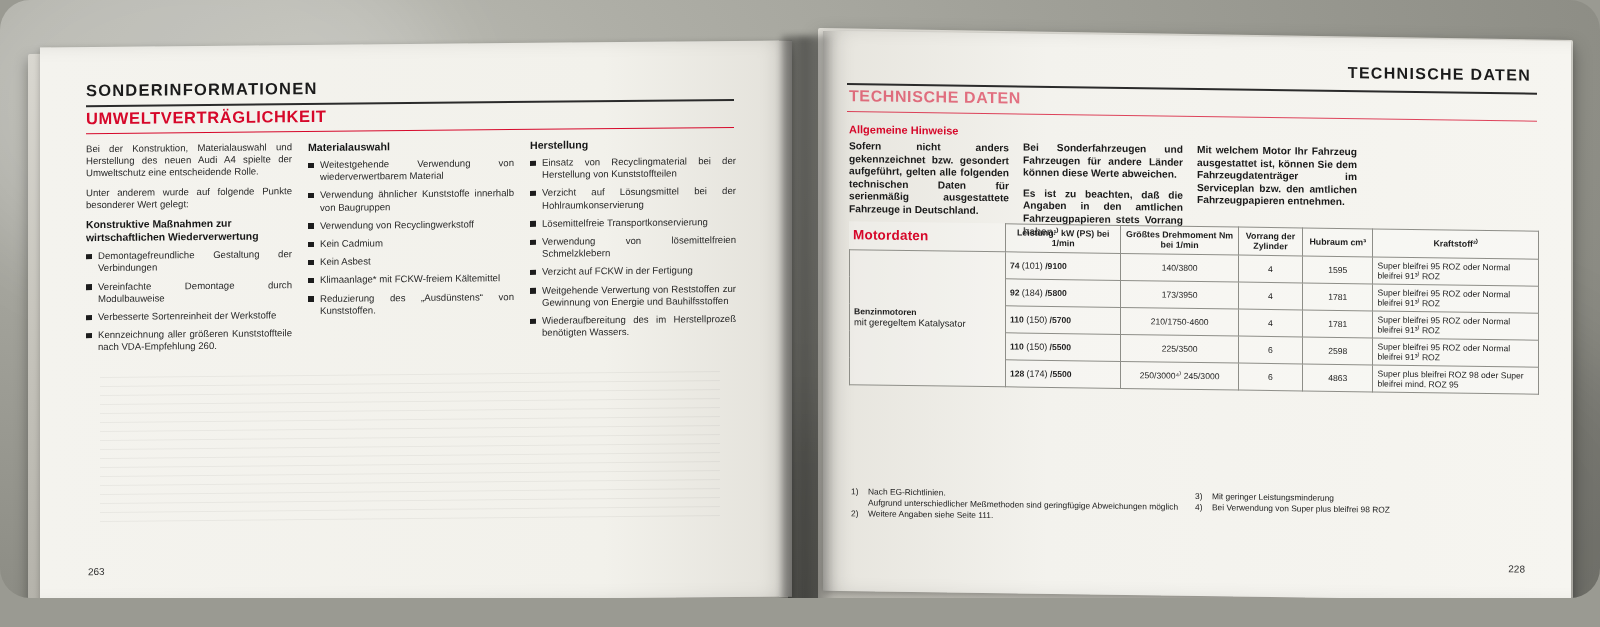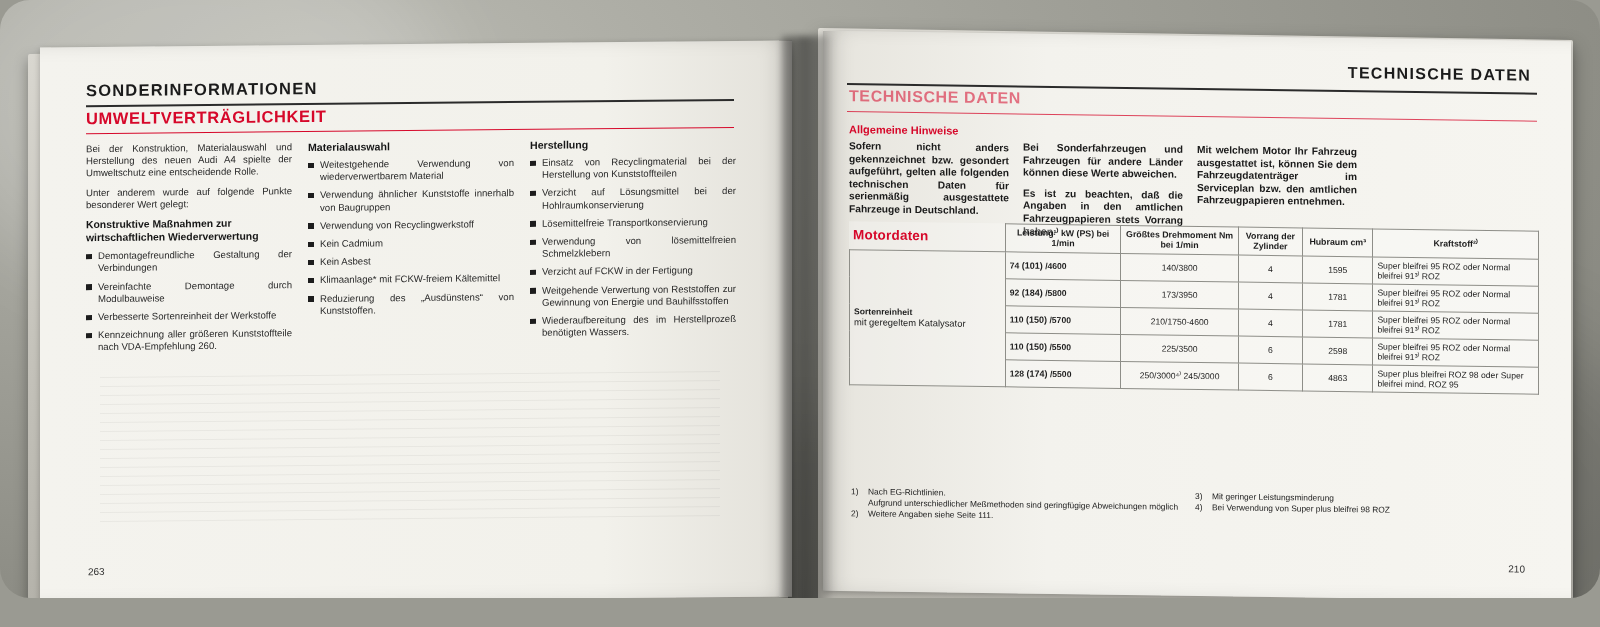--- a/index.html
+++ b/index.html
@@ -108,21 +108,21 @@
   }
   table.spec{border-collapse:collapse;width:690px;background:rgba(255,255,255,.25);}
   table.spec th, table.spec td{
     border:1px solid #8e8e88;font-size:8.6px;color:#1d1d1d;padding:3px 4px;vertical-align:middle;
   }
   table.spec th{font-weight:bold;text-align:center;line-height:10.4px;font-size:8.8px;}
   .c-head-blank{border:none !important;background:transparent;}
   .cat{font-size:11px;font-weight:bold;color:#1a1a1a;}
   .cat small{display:block;font-weight:normal;font-size:9.4px;line-height:11.4px;color:#222;}
   .pw{font-size:10.6px;font-weight:bold;text-align:left;white-space:nowrap;}
-  .pw em{font-style:normal;font-weight:bold;font-size:9px;}
+  .pw em{font-style:normal;font-weight:normal;font-size:9px;}
   .ctr{text-align:center;}
   .fuel{font-size:8.4px;line-height:10px;}
 
   .fn{position:absolute;font-size:8.4px;line-height:10.2px;color:#222;}
   .fn-l{left:28px;top:455px;width:330px;}
   .fn-r{left:372px;top:455px;width:330px;}
   .fn-row{display:flex;gap:5px;margin-bottom:1px;}
   .fn-num{width:12px;flex:none;}
   .fn-txt{flex:1;text-align:justify;}
 
@@ -242,27 +242,27 @@
                   <span>Hubraum cm³</span>
                 </th>
                 <th style="width:160px">
                   <span>Kraftstoff²⁾</span>
                 </th>
               </tr>
             </thead>
             <tbody>
               <tr>
                 <td rowspan="5" class="cat">
-                  <span>Sortenreinheit</span>
+                  <span>Benzinmotoren</span>
                   <small>mit geregeltem Katalysator</small>
                 </td>
                 <td class="pw">
                   <span>74</span>
                   <em>(101)</em>
-                  <span>/4600</span>
+                  <span>/9100</span>
                 </td>
                 <td class="ctr">140/3800</td>
                 <td class="ctr">4</td>
                 <td class="ctr">1595</td>
                 <td class="fuel">Super bleifrei 95 ROZ oder Normal bleifrei 91³⁾ ROZ</td>
               </tr>
               <tr>
                 <td class="pw">
                   <span>92</span>
                   <em>(184)</em>
@@ -329,19 +329,19 @@
           <div class="fn-row">
             <span class="fn-num">3)</span>
             <span class="fn-txt">Mit geringer Leistungsminderung</span>
           </div>
           <div class="fn-row">
             <span class="fn-num">4)</span>
             <span class="fn-txt">Bei Verwendung von Super plus bleifrei 98 ROZ</span>
           </div>
         </div>
 
-        <div class="folio r">210</div>
+        <div class="folio r">228</div>
       </div>
     </div>
 
     <div class="gutter"></div>
   </div>
 </div>
 
 </body></html>

